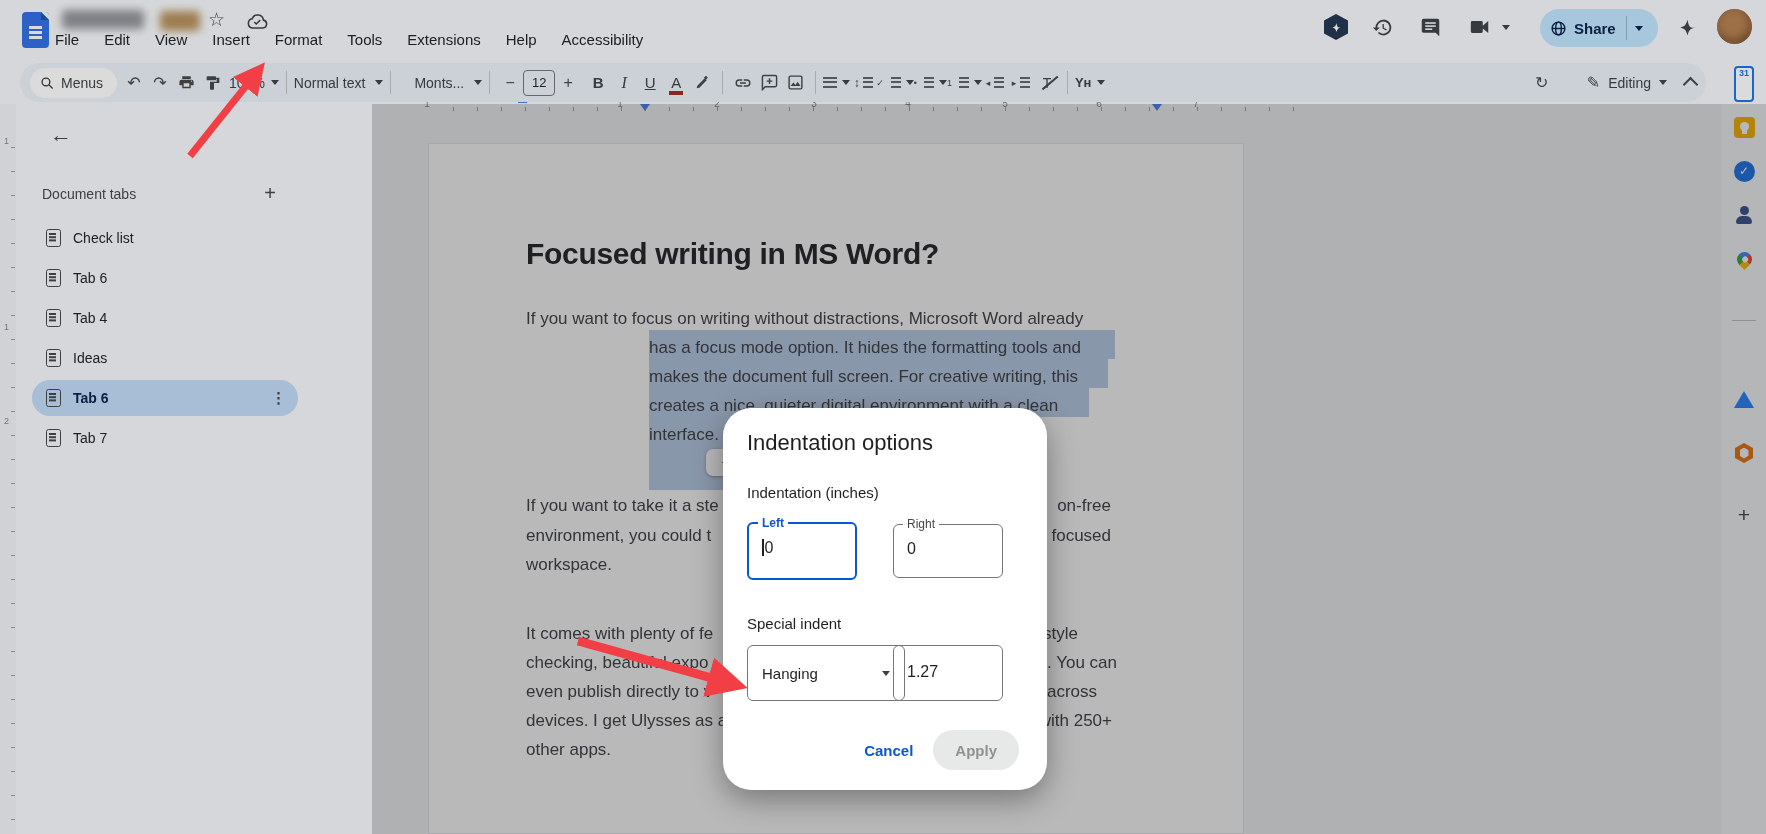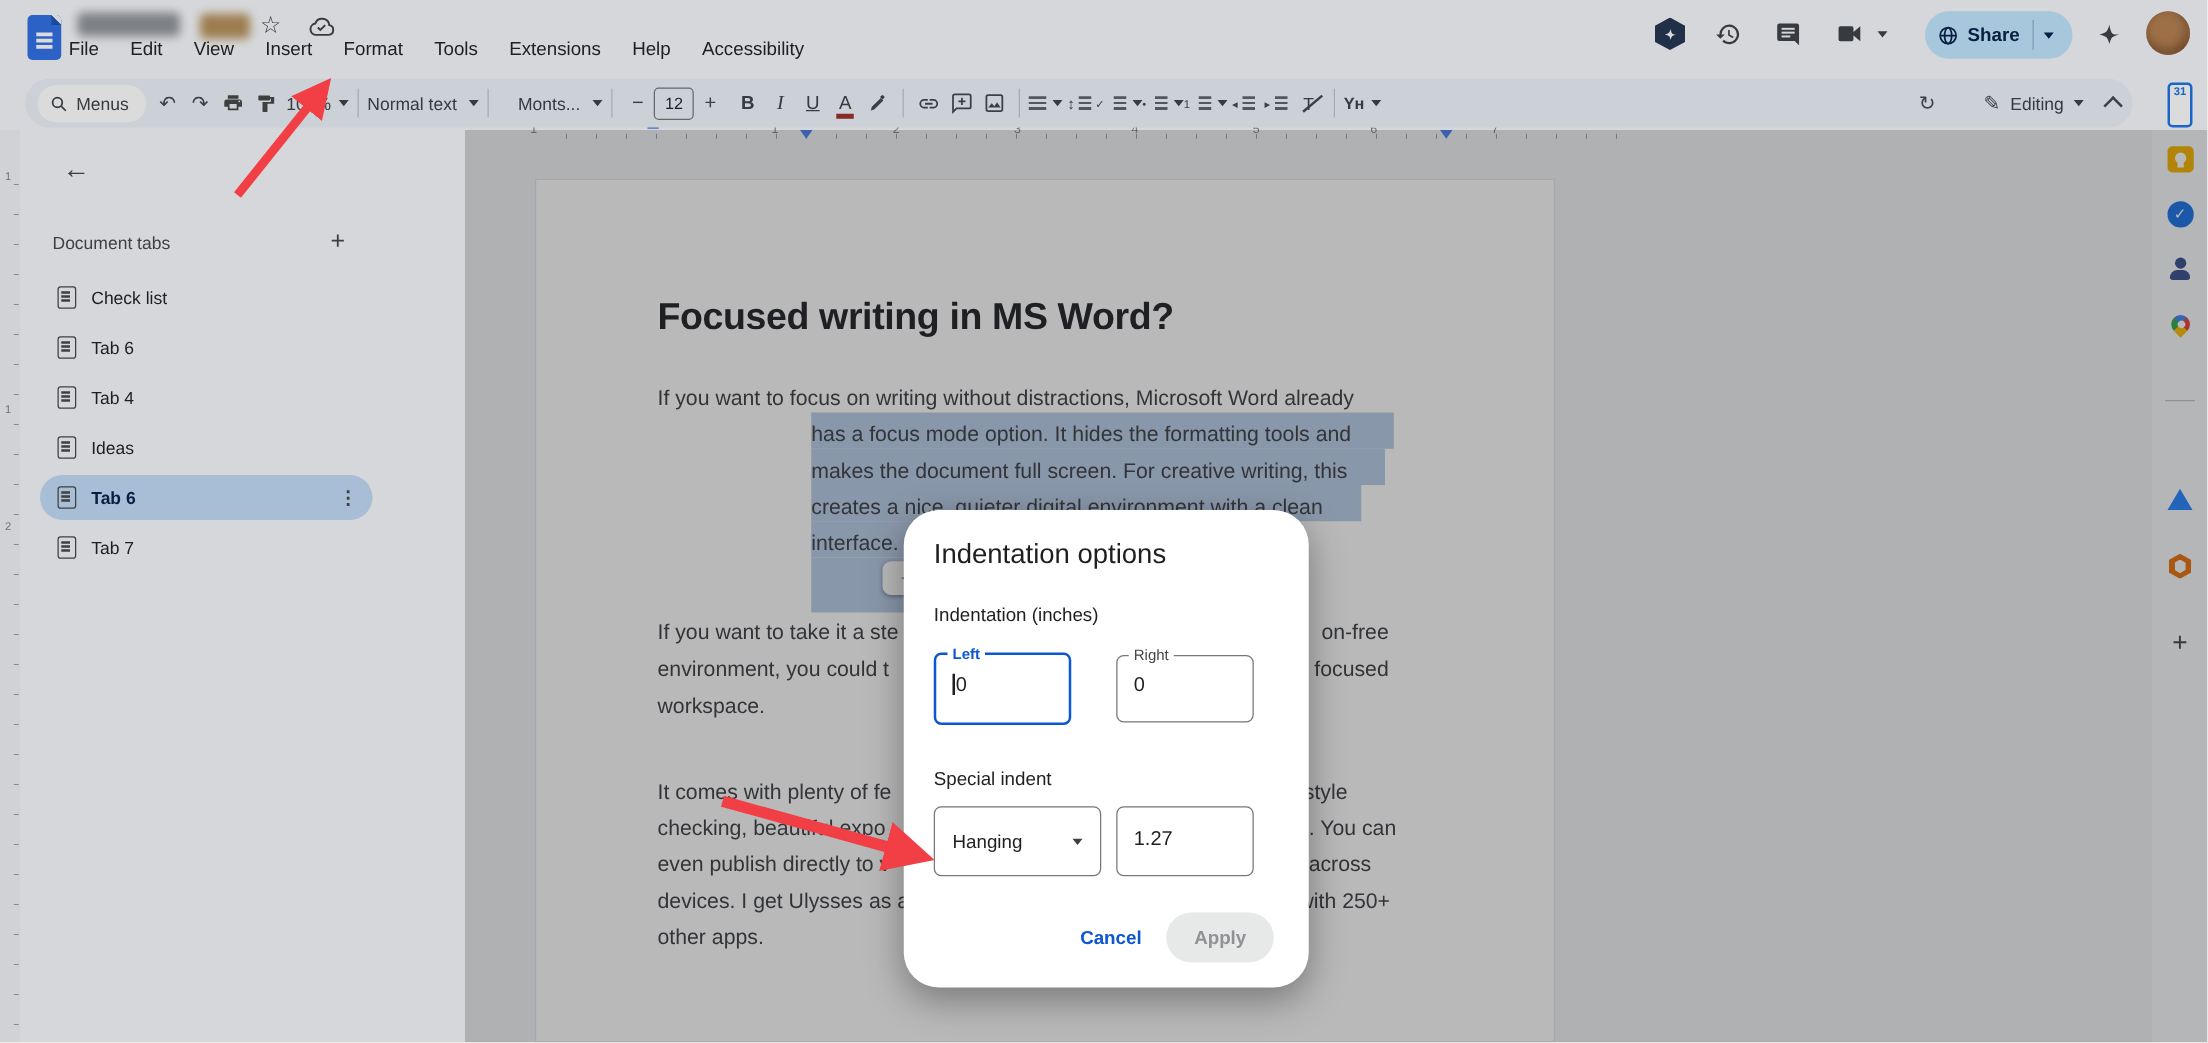--- a/index.html
+++ b/index.html
@@ -106,21 +106,21 @@
   
   .dialog{position:absolute;left:723px;top:408px;width:324px;height:382px;background:#fff;border-radius:28px;z-index:60;box-shadow:0 10px 30px rgba(0,0,0,.35);}
   .dlg-title{position:absolute;left:24px;top:22px;font-size:22px;color:#1f1f1f;}
   .dlg-sec{position:absolute;left:24px;font-size:15px;font-weight:normal;color:#1f1f1f;}
   .fld{position:absolute;width:110px;height:54px;border:1px solid #747775;border-radius:6px;box-sizing:border-box;}
   .fld.focus{border:2.5px solid var(--accent-blue);}
   .fld .flabel{position:absolute;left:9px;top:-8px;background:#fff;padding:0 4px;font-size:12px;color:#454746;}
   .fld.focus .flabel{color:var(--accent-blue);font-weight:bold;}
   .fld .fval{position:absolute;left:13px;top:15px;font-size:16px;color:#1f1f1f;}
   .caret{display:inline-block;width:1.5px;height:17px;background:#1f1f1f;vertical-align:-3px;margin-right:1px;}
-  .ddown{position:absolute;width:134px;height:56px;border:1px solid #747775;border-radius:6px;box-sizing:border-box;display:flex;align-items:center;justify-content:space-between;padding:0 14px;font-size:15px;color:#1f1f1f;}
+  .ddown{position:absolute;width:158px;height:56px;border:1px solid #747775;border-radius:6px;box-sizing:border-box;display:flex;align-items:center;justify-content:space-between;padding:0 14px;font-size:15px;color:#1f1f1f;}
   .dlg-btns{position:absolute;right:28px;top:322px;display:flex;align-items:center;gap:20px;}
   .btn-text{font-size:15px;font-weight:bold;color:var(--accent-blue);}
   .btn-pill{height:40px;padding:0 22px;border-radius:20px;background:#e7e8e8;color:#8f9195;font-size:15px;font-weight:bold;display:flex;align-items:center;}
 
   .arrows{position:absolute;inset:0;z-index:100;pointer-events:none;}
   svg{display:block;}
 </style>
 </head>
 <body>
 

